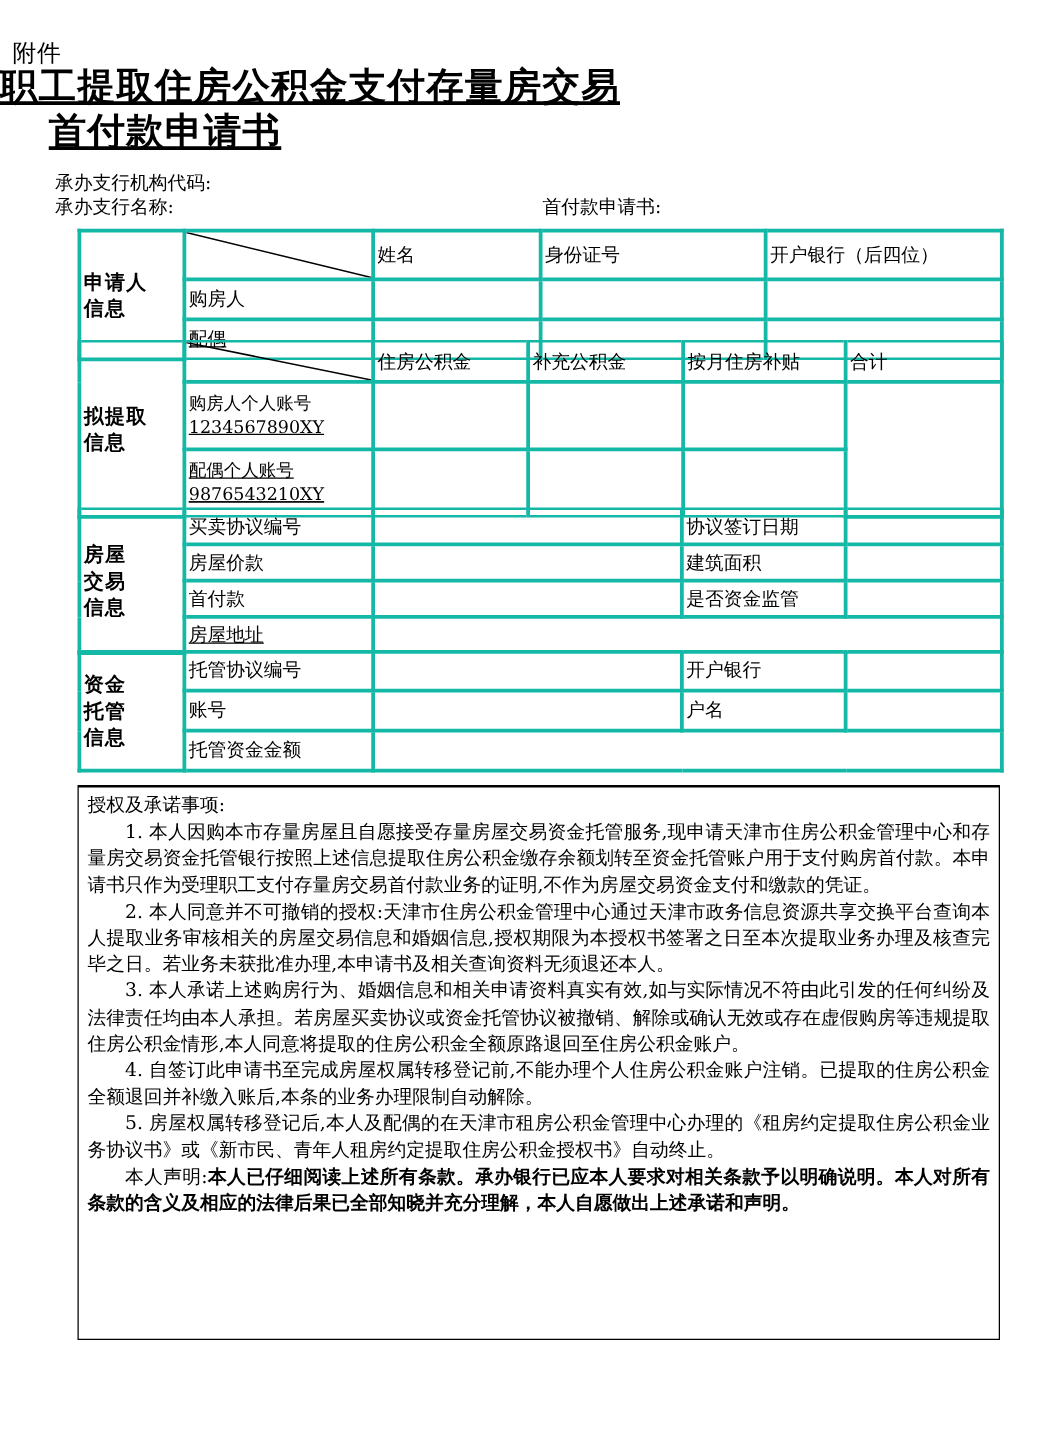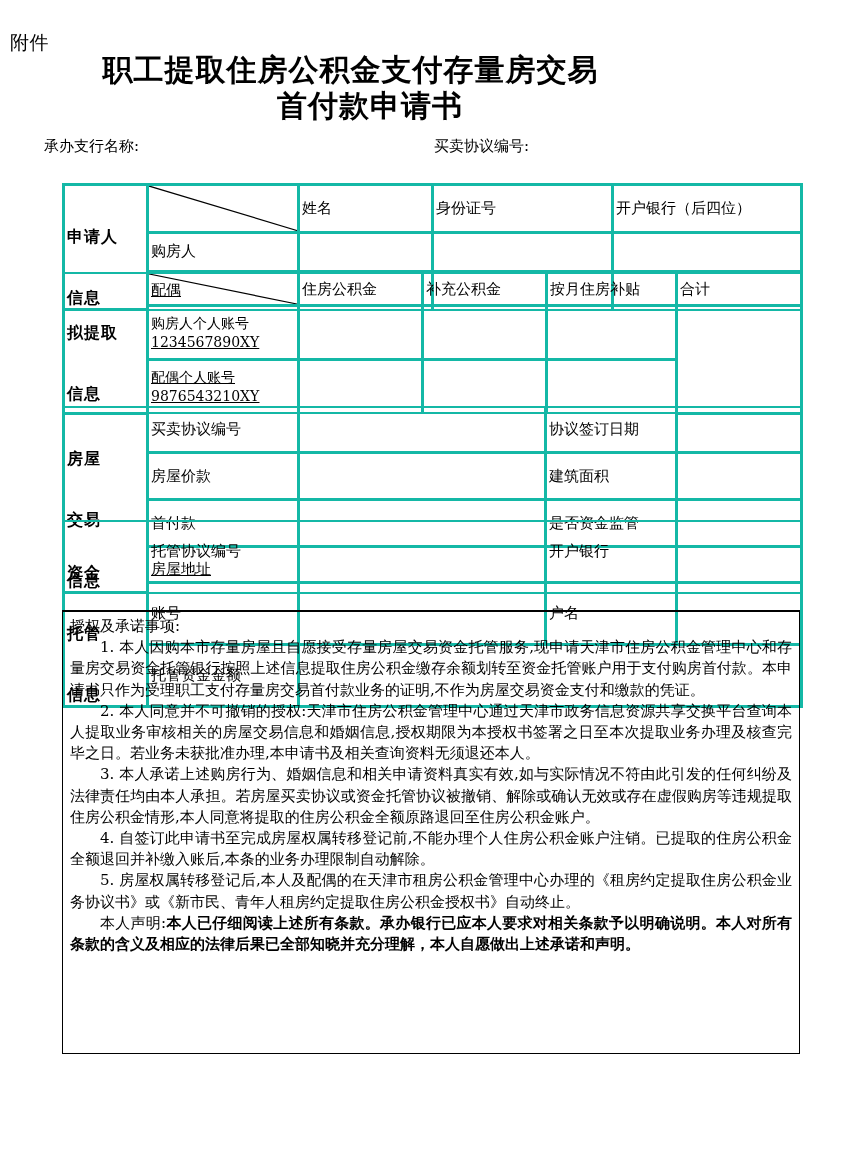--- a/index.html
+++ b/index.html
@@ -28,26 +28,27 @@
     top: 30px;
     font-size: 19px;
     font-family: "DejaVu Sans", "Liberation Sans", sans-serif;
     letter-spacing: 0.5px;
   }
   .doc-title {
     position: absolute;
     left: 0;
     top: 52px;
     width: 701px;
-    text-align: center;
+    text-align: left;
     font-size: 30px;
     font-weight: bold;
     line-height: 36px;
     letter-spacing: 1px;
     font-family: "DejaVu Sans", "Liberation Sans", sans-serif;
+    text-decoration: underline;
   }
   .doc-title .line2 { display: block; margin-left: 39px; }
 
   .meta {
     position: absolute;
     left: 44px;
     top: 137px;
     width: 760px;
     font-size: 15px;
     line-height: 19px;
@@ -76,21 +77,21 @@
     vertical-align: middle;
     padding: 0 2px;
   }
   .sect-label {
     font-weight: bold;
     font-family: "DejaVu Sans", "Liberation Sans", sans-serif;
     font-size: 16px;
     line-height: 21px;
     letter-spacing: 1px;
   }
-  .sect-label span { display: block; margin-top: 40px; }
+  .sect-label span { display: block; }
   .thick-top { border-top-width: 2px !important; }
   .thick-bot { border-bottom-width: 2px !important; text-decoration: underline; }
 
   
   .diag {
     position: relative;
     padding: 0;
   }
   .diag svg {
     display: block;
@@ -109,21 +110,21 @@
   .acct .num {
     display: block;
     text-decoration: underline;
     font-size: 14px;
   }
 
   
   .terms-box {
     position: absolute;
     left: 62px;
-    top: 610px;
+    top: 628px;
     width: 738px;
     height: 444px;
     border: 1px solid #000000;
     border-top-width: 2px;
     box-sizing: border-box;
     padding: 4px 7px 0 7px;
     font-family: "DejaVu Serif", "Liberation Serif", serif;
     font-size: 15px;
     line-height: 21.2px;
     text-align: justify;
@@ -162,22 +163,25 @@
 
   <div class="attach-label">附件</div>
 
   <div class="doc-title">
     <span class="line1">职工提取住房公积金支付存量房交易</span>
     <span class="line2">首付款申请书</span>
   </div>
 
   <div class="meta">
     <div class="meta-row">
+      <span>承办支行机构代码:</span>
+    </div>
+    <div class="meta-row">
       <span>承办支行名称:</span>
-      <span class="meta-right">买卖协议编号:</span>
+      <span class="meta-right">首付款申请书:</span>
     </div>
   </div>
 
   <table class="ftable" style="top:183px;">
     <colgroup>
       <col style="width:84px">
         <col style="width:151px">
         <col style="width:134px">
       <col style="width:180px">
         <col style="width:189px">

